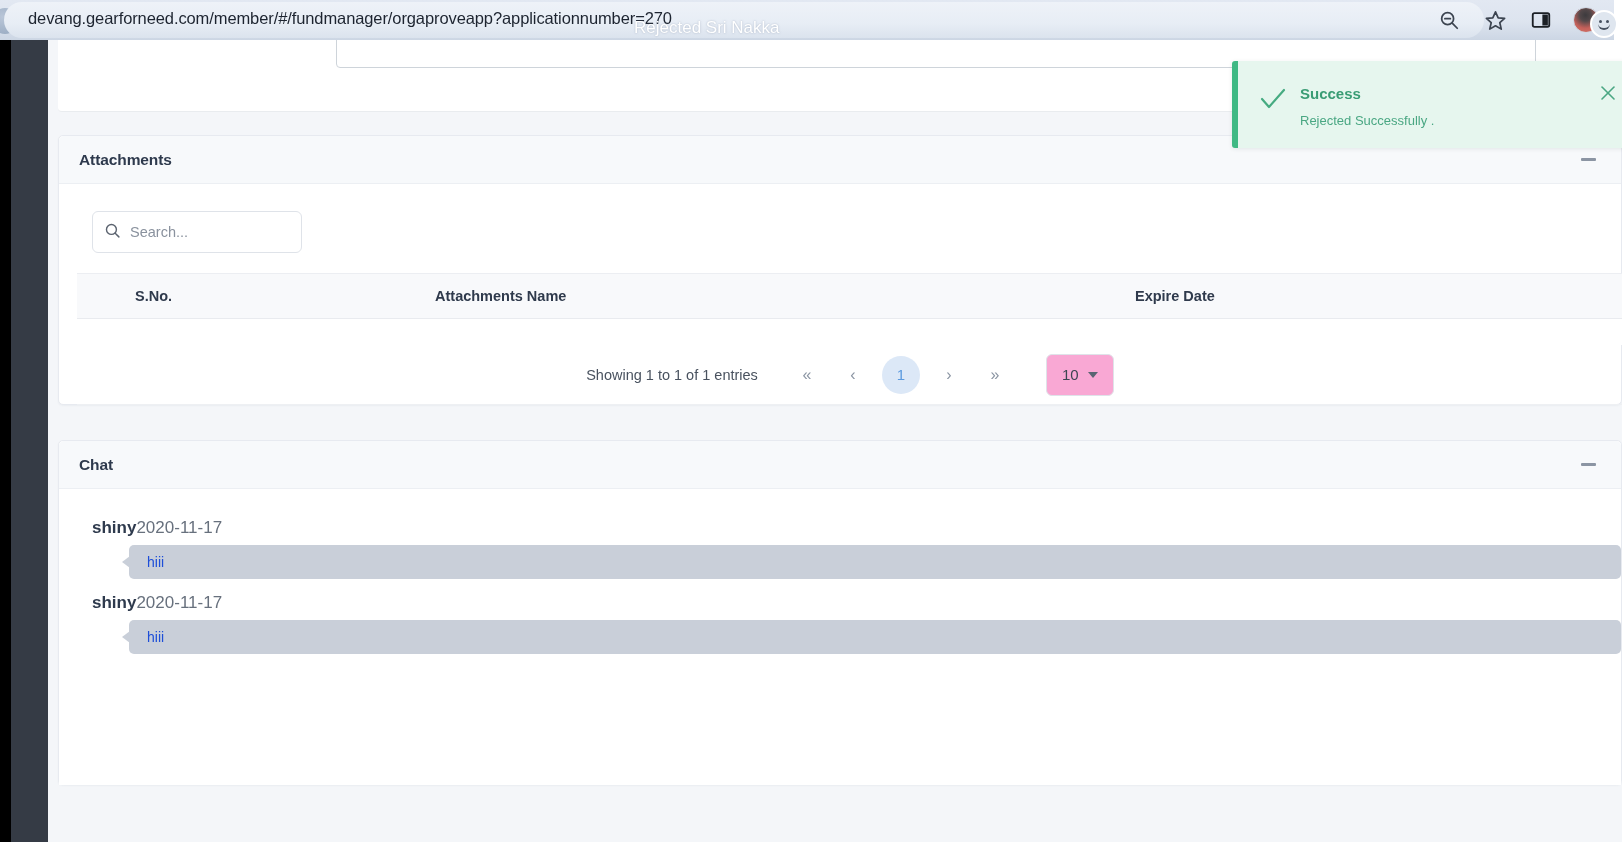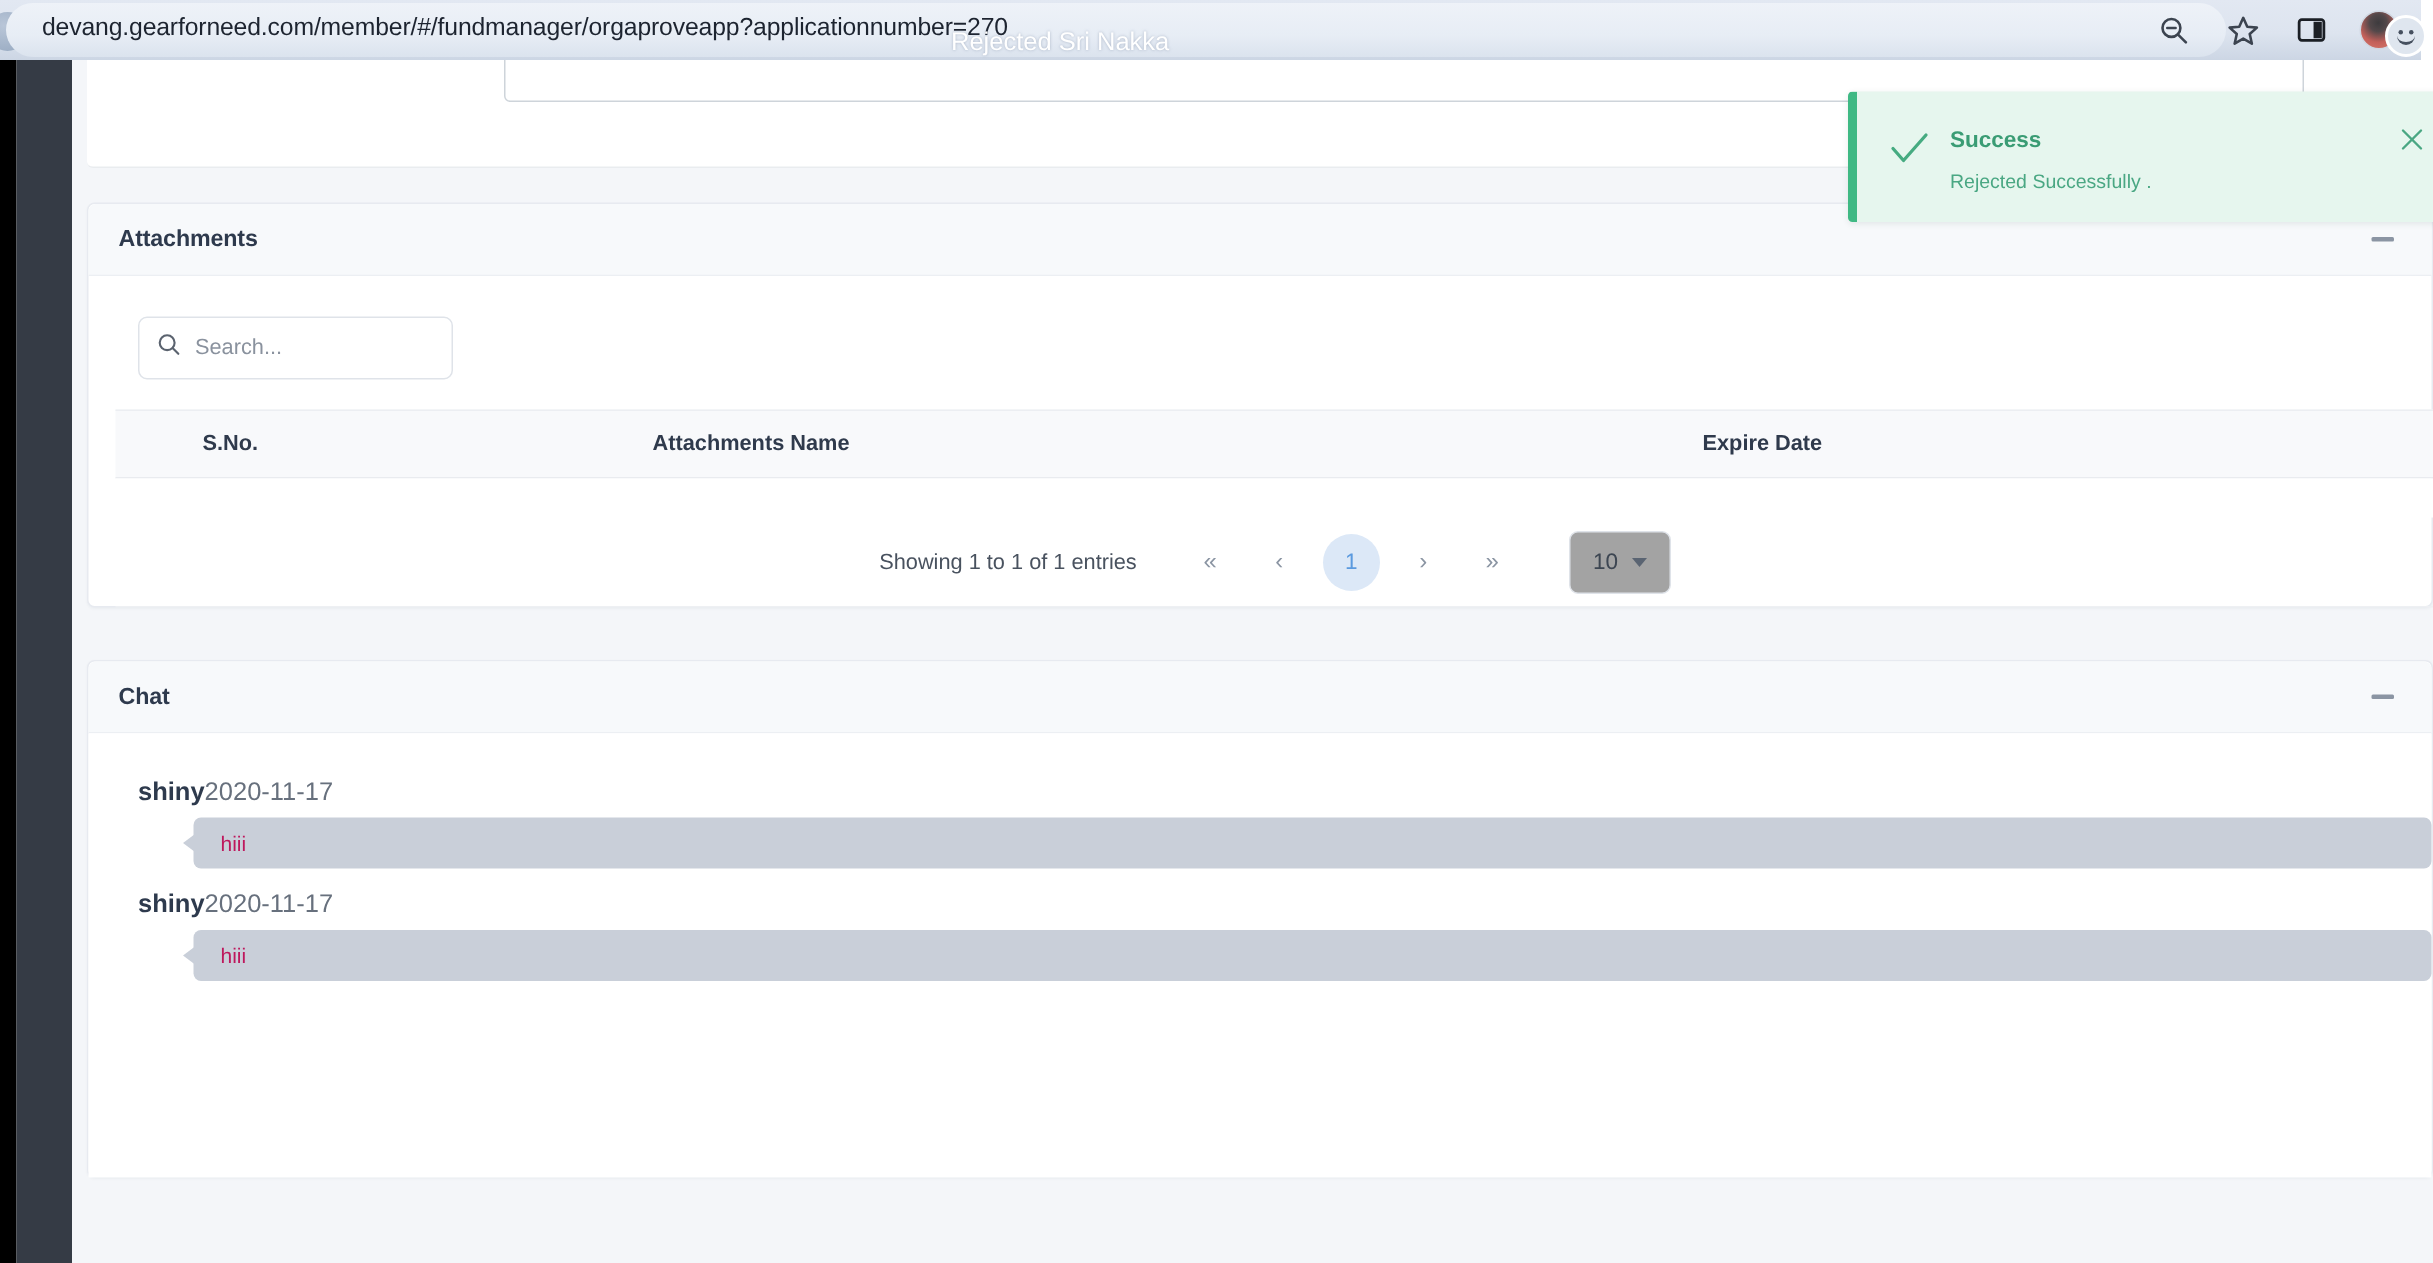--- a/index.html
+++ b/index.html
@@ -146,40 +146,40 @@
   .pg { width: 46px; height: 38px; display:flex; align-items:center; justify-content:center;
         font-size: 16px; color: #8b95a3; cursor: pointer; }
   .pg-num {
     width: 38px; height: 38px; border-radius: 50%;
     background: #dce8f7; color: #5b9adf;
     display:flex; align-items:center; justify-content:center;
     font-size: 15px; cursor: pointer; margin: 0 6px;
   }
   .page-size {
     margin-left: 28px; width: 68px; height: 42px; border: 1px solid #dfe3e9; border-radius: 6px;
-    background: #a3a3a3; display: flex; align-items: center; justify-content: center; gap: 9px;
+    background: #f9a8d4; display: flex; align-items: center; justify-content: center; gap: 9px;
     font-size: 15px; color: #3d4652; cursor: pointer;
   }
   .chev-dn {
     width: 0; height: 0; border-left: 5px solid transparent; border-right: 5px solid transparent;
     border-top: 6px solid #5a6472;
   }
 
   
   #card-chat { top: 400px; height: 345px; }
   .chat-body { position: relative; height: 296px; padding: 28px 0 0 0; background: #fff; }
   .msg-row { position: relative; margin-bottom: 5px; }
   .msg-meta { font-size: 17px; padding-left: 33px; line-height: 22px; }
   .msg-user { font-weight: bold; color: #2e3a4d; }
   .msg-date { color: #67707d; }
   .bubble-line { position: relative; padding-left: 70px; margin-top: 6px; margin-bottom: 13px; }
   .bubble {
     position: relative; background: #c9cfd9; border-radius: 5px;
     height: 34px; display: flex; align-items: center; padding-left: 18px;
-    font-size: 14px; color: #be185d; margin-right: 0;
+    font-size: 14px; color: #1d4ed8; margin-right: 0;
   }
   .bubble::before {
     content: ''; position: absolute; left: -7px; top: 11px;
     width: 0; height: 0;
     border-top: 6px solid transparent; border-bottom: 6px solid transparent;
     border-right: 8px solid #c9cfd9;
   }
 
   
   .msg-bar {

